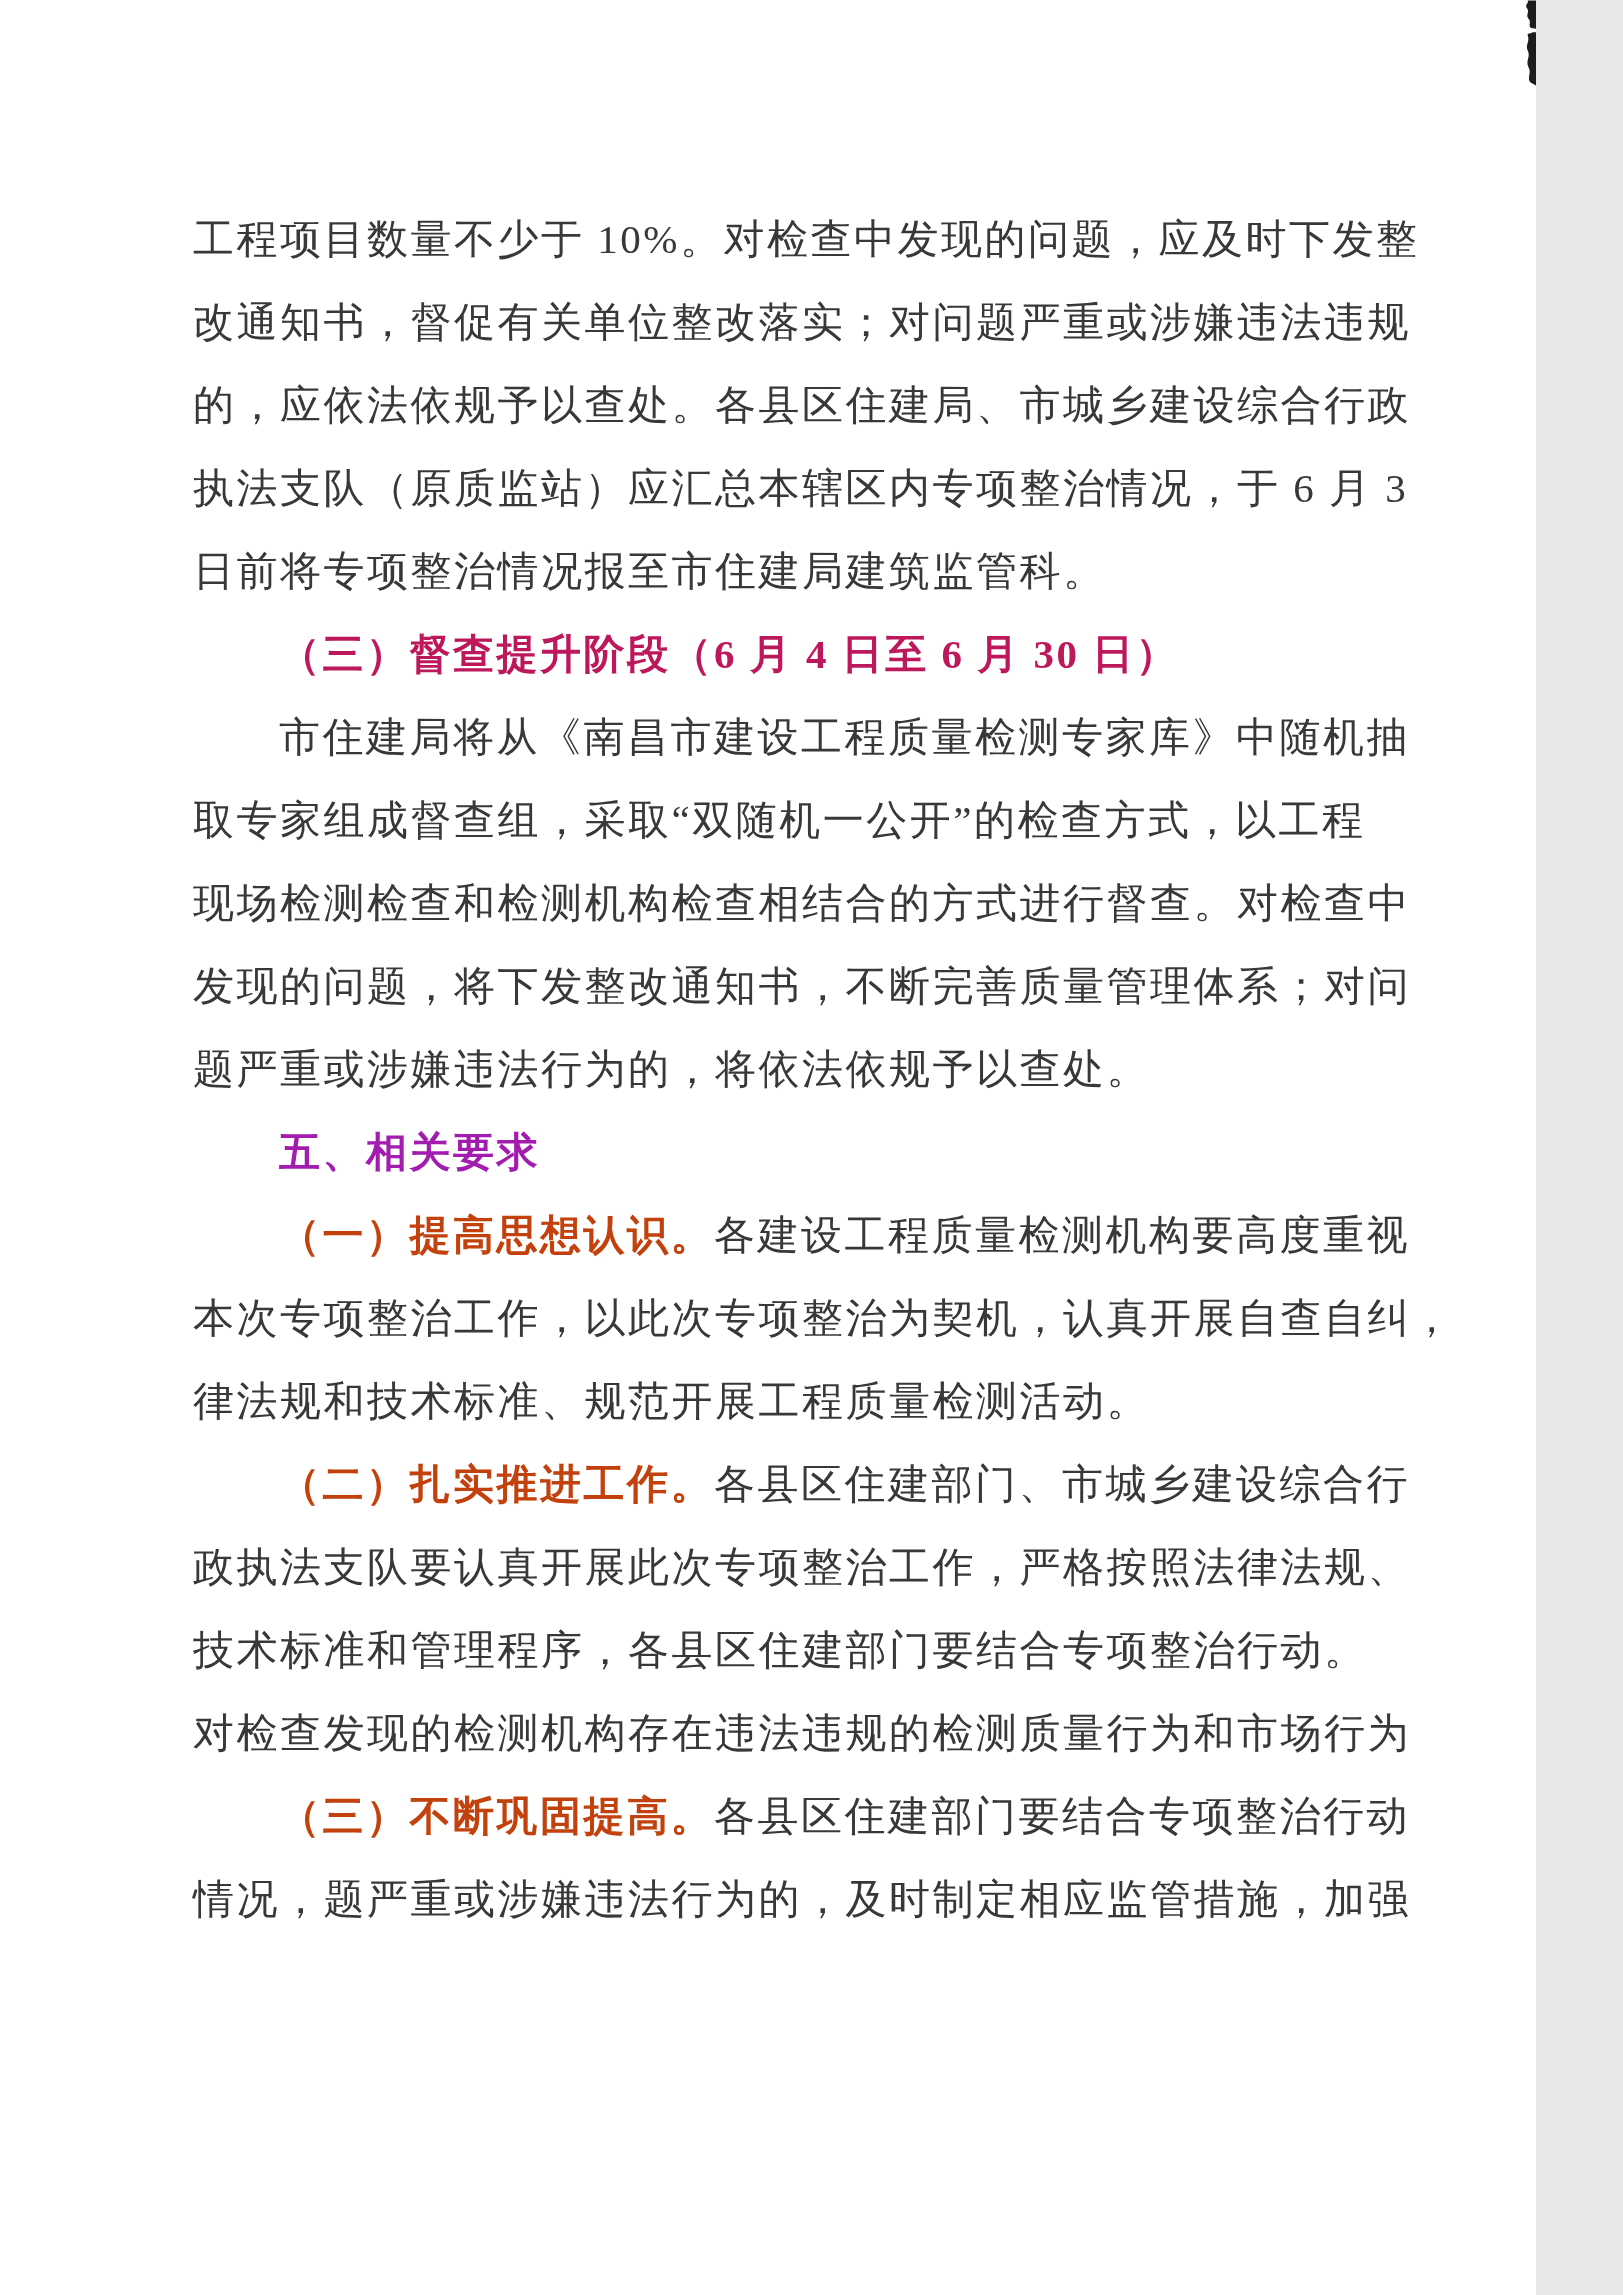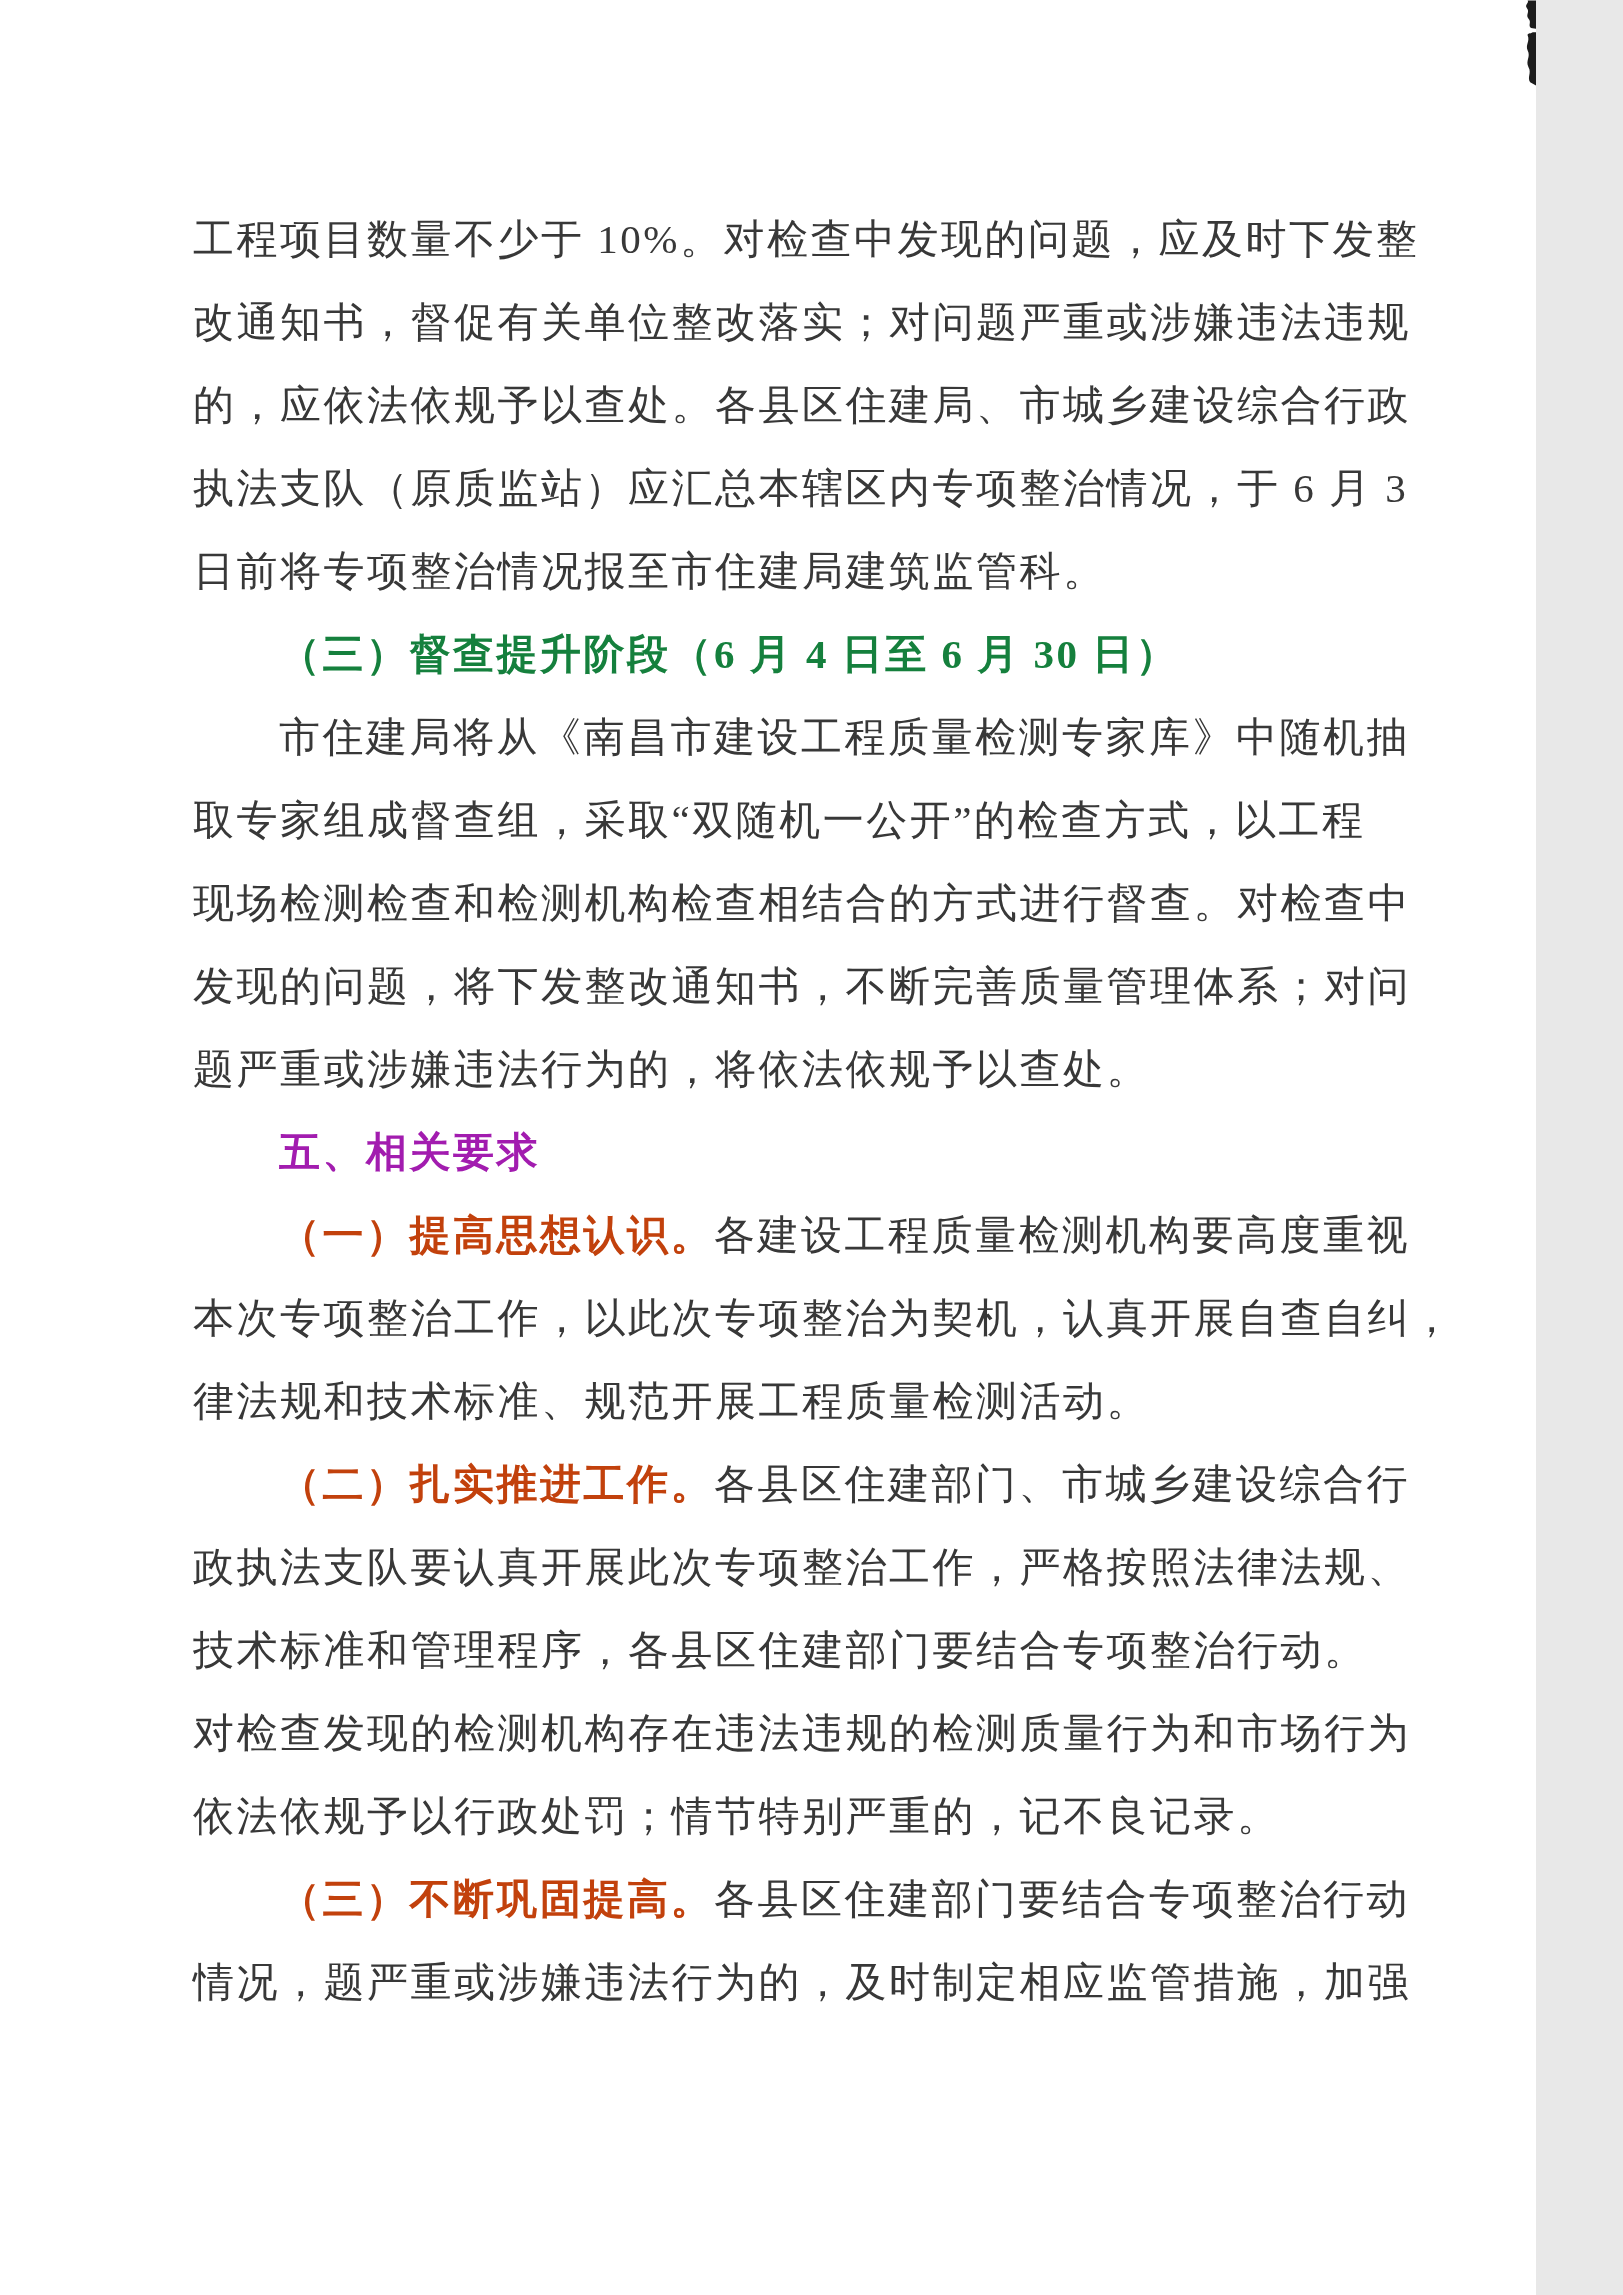--- a/index.html
+++ b/index.html
@@ -36,21 +36,21 @@
     font-weight: bold;
     color: #c2410c;
   }
   .heading-sans {
     font-family: "Liberation Sans", "DejaVu Sans", sans-serif;
     font-weight: bold;
     color: #a21caf;
   }
   .heading-kai {
     font-weight: bold;
-    color: #15803d;
+    color: #be185d;
   }
   .smudge {
     position: absolute;
     top: 0;
     right: 0;
     width: 15px;
     height: 86px;
   }
 </style>
 </head>
@@ -82,20 +82,19 @@
     <div class="line indent"><span class="heading-sans">五、相关要求</span></div>
 
     <div class="line indent"><span class="lead">（一）提高思想认识。</span><span>各建设工程质量检测机构要高度重视</span></div>
     <div class="line"><span>本次专项整治工作，以此次专项整治为契机，认真开展自查自纠，</span></div>
     <div class="line"><span>律法规和技术标准、规范开展工程质量检测活动。</span></div>
 
     <div class="line indent"><span class="lead">（二）扎实推进工作。</span><span>各县区住建部门、市城乡建设综合行</span></div>
     <div class="line"><span>政执法支队要认真开展此次专项整治工作，严格按照法律法规、</span></div>
     <div class="line"><span>技术标准和管理程序，各县区住建部门要结合专项整治行动。</span></div>
     <div class="line"><span>对检查发现的检测机构存在违法违规的检测质量行为和市场行为</span></div>
-    <div class="line"><span>依法依规予以行政处罚；情节特别严重的，记不良记录。</span></div>
 
     <div class="line indent"><span class="lead">（三）不断巩固提高。</span><span>各县区住建部门要结合专项整治行动</span></div>
     <div class="line"><span>情况，题严重或涉嫌违法行为的，及时制定相应监管措施，加强</span></div>
 
   </div>
 </div>
 
 
 </body></html>

